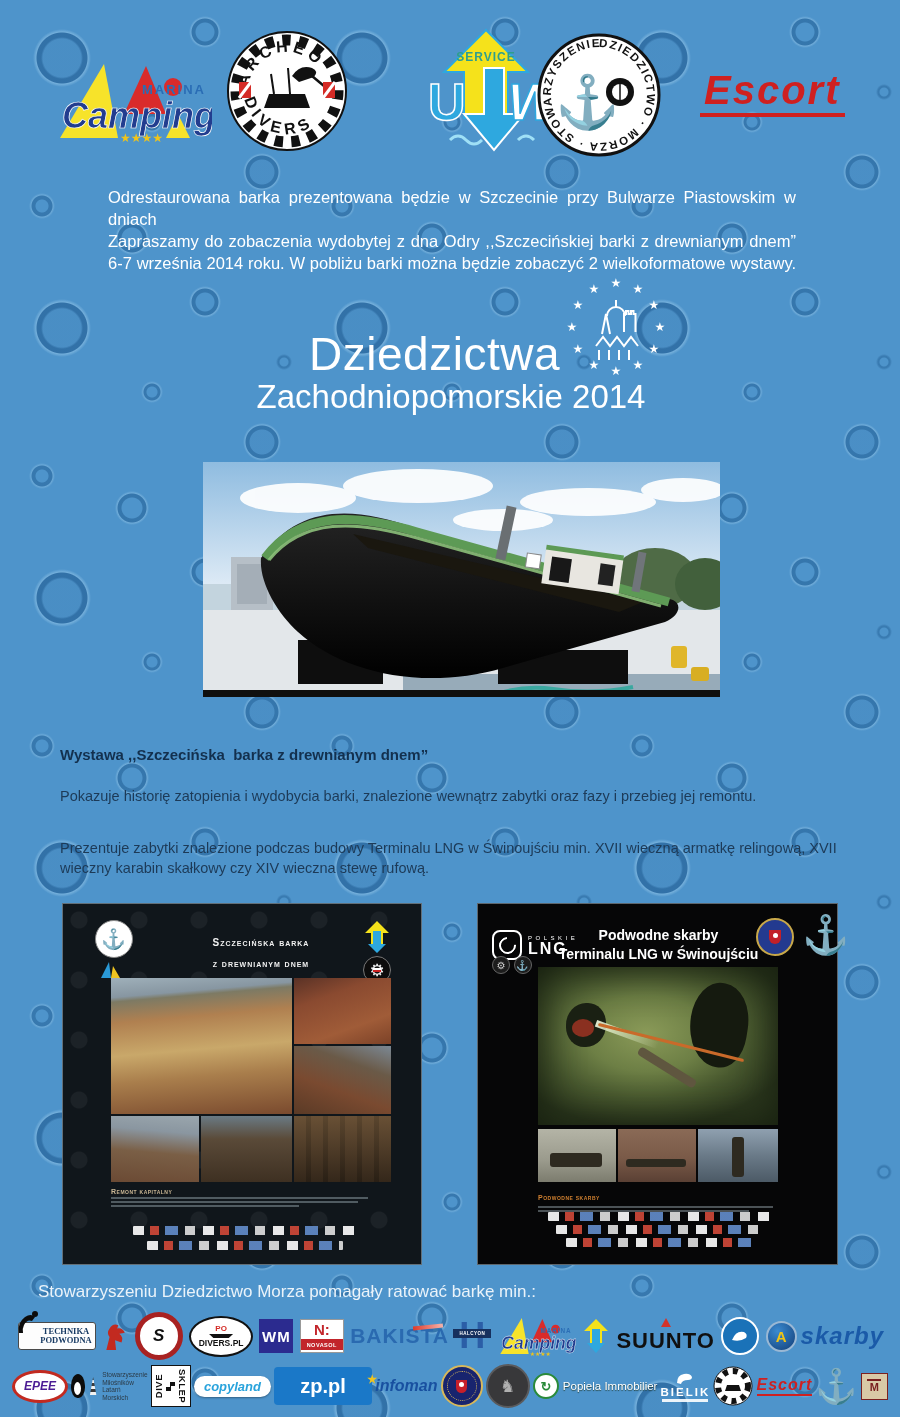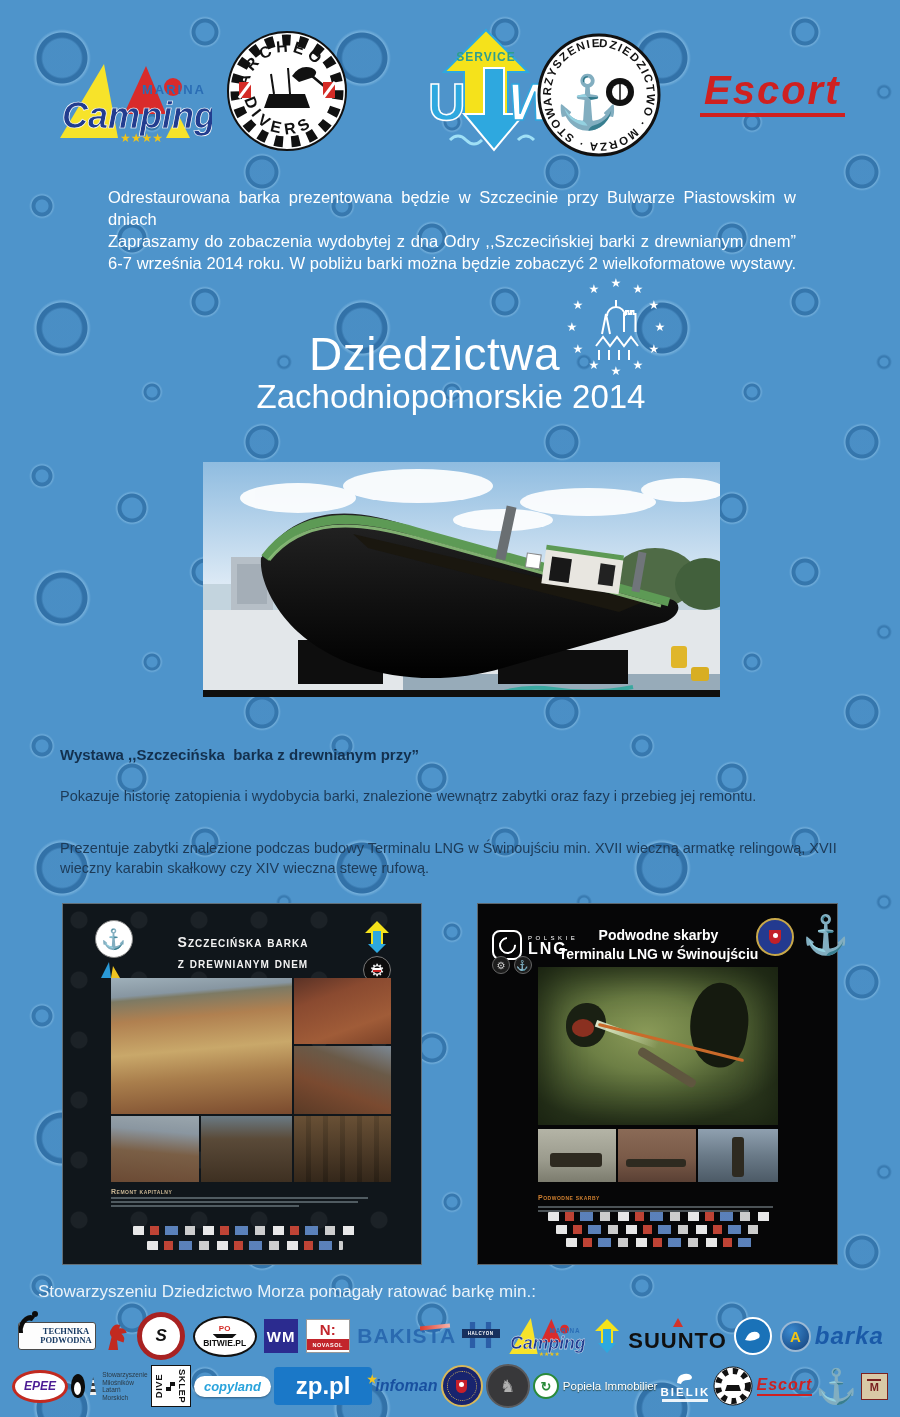--- a/index.html
+++ b/index.html
@@ -28,21 +28,21 @@
   
   .escort-big{left:700px;top:70px;color:#CF2020;font-size:40px;font-weight:bold;font-style:italic;
     letter-spacing:2px;border-bottom:4px solid #CF2020;line-height:1;padding:0 4px 3px 4px;}
   
   .poster{border:1px solid rgba(200,220,235,0.45);box-sizing:border-box;}
   .poster-left{left:62px;top:903px;width:360px;height:362px;background-color:#10161b;
     background-image:radial-gradient(circle 9px at 16px 16px, rgba(255,255,255,0.05) 8px, rgba(0,0,0,0) 9px);
     background-size:60px 60px;}
   .poster-right{left:477px;top:903px;width:361px;height:362px;background:#060607;}
   .pl-title{left:0;top:28px;width:360px;text-align:center;color:#f2f2f2;font-weight:bold;
-    font-variant:small-caps;font-size:14px;letter-spacing:1px;line-height:21px;}
+    font-variant:small-caps;font-size:10px;letter-spacing:1px;line-height:21px;padding-left:18px;}
   .pr-title{left:0;top:22px;width:361px;text-align:center;color:#fff;font-weight:bold;
     font-size:14px;line-height:19px;}
   .tile{position:absolute;}
   .pl-collage{left:48px;top:74px;width:280px;height:204px;}
   .t-big{left:0;top:0;width:181px;height:136px;
     background:linear-gradient(175deg,#9fb0ba 0%,#8796a1 13%,#7d7a64 16%,#b08050 30%,#c9a86a 52%,#a97e4c 70%,#7a4a2e 100%);}
   .t-r1{left:183px;top:0;width:97px;height:66px;background:linear-gradient(160deg,#5a3226 0%,#8a4a30 30%,#a05c38 70%,#7c4228 100%);}
   .t-r2{left:183px;top:68px;width:97px;height:68px;background:linear-gradient(200deg,#7b8894 0%,#6a5a48 30%,#7a4a30 62%,#5a3a26 100%);}
   .t-b1{left:0;top:138px;width:88px;height:66px;background:linear-gradient(185deg,#9aa6ad 0%,#8a96a0 25%,#7a5f46 55%,#6b4a34 100%);}
   .t-b2{left:90px;top:138px;width:91px;height:66px;background:linear-gradient(180deg,#6a7a84 0%,#5a4a38 35%,#3e3022 100%);}
@@ -110,21 +110,21 @@
   .lighthouse{width:10px;height:18px;clip-path:polygon(18% 100%,50% 0,82% 100%);
     background:repeating-linear-gradient(180deg,#3a3a3a 0 3px,#f2f2f2 3px 6px);}
   .latarnie .txt{font-size:6.5px;line-height:7.5px;color:#2b3a46;}
   .divesklep{width:38px;height:40px;background:#fff;border:1px solid #111;display:flex;justify-content:center;gap:2px;align-items:center;}
   .vert{writing-mode:vertical-rl;transform:rotate(180deg);font-weight:bold;font-size:9.5px;color:#111;letter-spacing:0.5px;}
   .vert2{writing-mode:vertical-rl;font-weight:bold;font-size:9.5px;color:#111;letter-spacing:0.5px;}
   .checker{width:9px;height:9px;background:conic-gradient(#111 0 25%,#fff 0 50%,#111 0 75%,#fff 0);}
   .copyland{background:#fff;border-radius:11px;padding:3px 10px;box-shadow:0 1px 2px rgba(0,0,0,0.35);
     color:#29A3DC;font-weight:bold;font-style:italic;font-size:13px;}
   .zppl{background:#1a78c8;border-radius:4px;width:98px;height:38px;display:flex;align-items:center;justify-content:center;
-    color:#fff;font-weight:bold;font-size:24px;}
+    color:#fff;font-weight:bold;font-size:20px;}
   .infoman{position:relative;color:#1850A0;font-weight:bold;font-style:italic;font-size:16px;}
   .infoman .spark{position:absolute;left:-8px;top:-4px;color:#F0C420;font-size:11px;font-style:normal;}
   .crest-gdynia{width:38px;height:38px;border-radius:50%;background:#18246e;border:2px solid #d8b85a;
     display:flex;align-items:center;justify-content:center;position:relative;}
   .crest-gdynia .ring{position:absolute;inset:4px;border:1px dotted #d8b85a;border-radius:50%;}
   .crest-gdynia .shield{width:11px;height:13px;background:#c51f2a;border-radius:0 0 6px 6px;position:relative;}
   .crest-gdynia .eagle{position:absolute;left:3px;top:2px;width:5px;height:5px;background:#fff;border-radius:50%;}
   .crest-dark{width:40px;height:40px;border-radius:50%;background:#38383a;border:2px solid #5a5a5c;
     display:flex;align-items:center;justify-content:center;color:#b0b0b0;font-size:17px;}
   .popiela{gap:4px;}
@@ -310,21 +310,21 @@
       <rect x="322" y="99" width="14" height="14" fill="#ffffff" stroke="#888" stroke-width="1"></rect>
     </g>
     <rect x="298" y="44" width="10" height="54" fill="#6a6f72" transform="rotate(12 303 71)"></rect>
     <rect x="432" y="90" width="8" height="40" fill="#70757a" transform="rotate(10 436 110)"></rect>
     <rect x="468" y="184" width="16" height="22" rx="3" fill="#e0b62a"></rect>
     <rect x="488" y="205" width="18" height="14" rx="3" fill="#d8ae22"></rect>
     <path d="M430,225 q-40,8 -80,2 q-30,-4 -60,6" stroke="#3aa8a0" stroke-width="4" fill="none"></path>
     <rect x="0" y="228" width="517" height="7" fill="#10100f"></rect>
   </svg>
 
-  <div class="abs ex-h" style="top:746px">Wystawa ,,Szczecińska  barka z drewnianym przy”</div>
+  <div class="abs ex-h" style="top:746px">Wystawa ,,Szczecińska  barka z drewnianym dnem”</div>
   <div class="abs ex-b" style="top:764px">Pokazuje historię zatopienia i wydobycia barki, znalezione wewnątrz zabytki oraz fazy i przebieg jej remontu.</div>
   <div class="abs ex-b" style="top:816px">Prezentuje zabytki znalezione podczas budowy Terminalu LNG w Świnoujściu min. XVII wieczną armatkę relingową, XVII wieczny karabin skałkowy czy XIV wieczna stewę rufową.</div>
 
   <div class="abs poster poster-left">
     <div class="abs plh-circle" style="left:32px;top:16px">⚓</div>
     <svg class="abs" style="left:36px;top:56px" width="24" height="20" viewBox="0 0 24 20">
       <polygon points="2,18 10,2 12,18" fill="#2a9ad8"></polygon>
       <polygon points="12,18 14,6 21,18" fill="#f0c420"></polygon>
     </svg>
     <div class="abs pl-title">
@@ -420,21 +420,21 @@
     </div>
     <svg width="26" height="34" viewBox="0 0 24 30">
       <path d="M4,28 L7,16 Q4,12 7,8 Q10,3 15,5 L14,8 Q19,7 21,12 L16,13 Q20,16 18,21 L12,19 L13,28 Z" fill="#C22A20"></path>
     </svg>
     <div class="chip sring">
       <span>S</span>
     </div>
     <div class="pobitwie">
       <span class="po">PO</span>
       <div class="hull"></div>
-      <span class="bt">BITWIE.PL</span>
+      <span class="bt">DIVERS.PL</span>
     </div>
     <div class="sq-wm">
       <span>WM</span>
     </div>
     <div class="novasol">
       <span class="n">N:</span>
       <span class="strip-red">NOVASOL</span>
     </div>
     <div class="bakista">
       <span>BAKISTA</span>
@@ -460,21 +460,21 @@
       <div class="tri"></div>
       <span class="word">SUUNTO</span>
     </div>
     <div class="bird-circle">
       <svg width="20" height="16" viewBox="0 0 20 16">
         <path d="M2,12 Q6,2 14,4 Q18,6 16,10 Q10,14 2,12 Z" fill="#ffffff"></path>
       </svg>
     </div>
     <div class="chip apeks">
       <div class="ball">A</div>
-      <span class="word">barka</span>
+      <span class="word">skarby</span>
     </div>
   </div>
 
   <div class="abs sup-row r2">
     <div class="chip epee">
       <div class="oval">EPEE</div>
       <div class="penguin">
           <div class="belly"></div>
         </div>
     </div>

